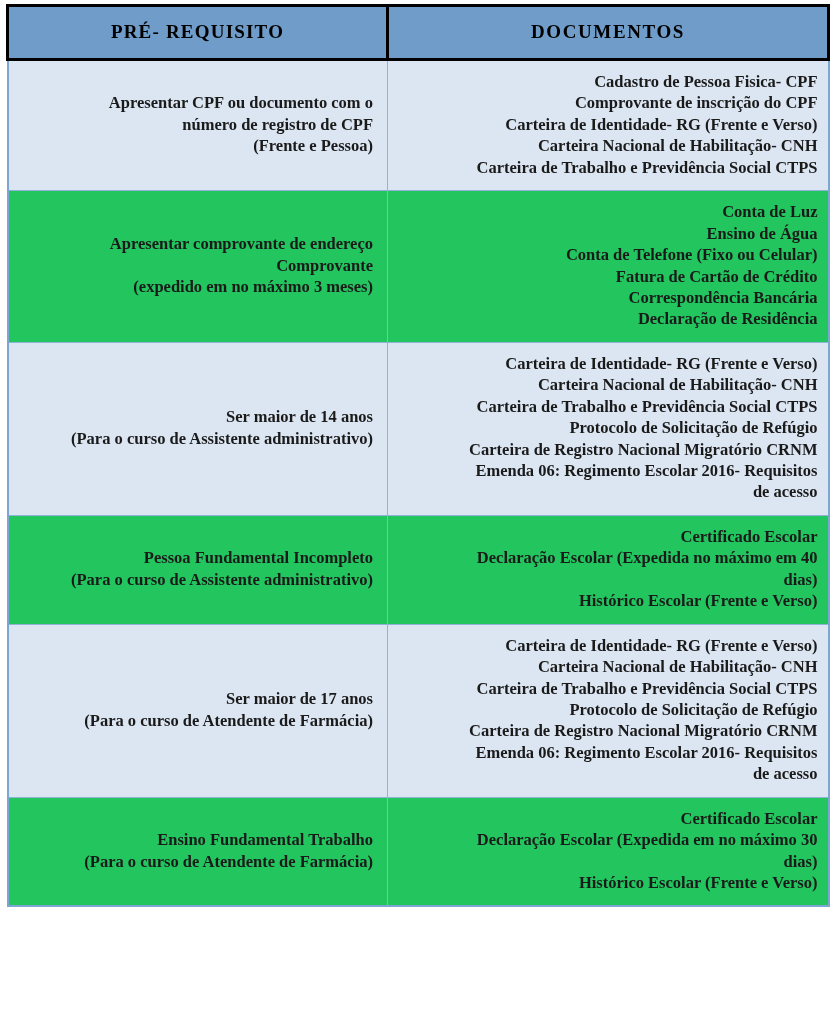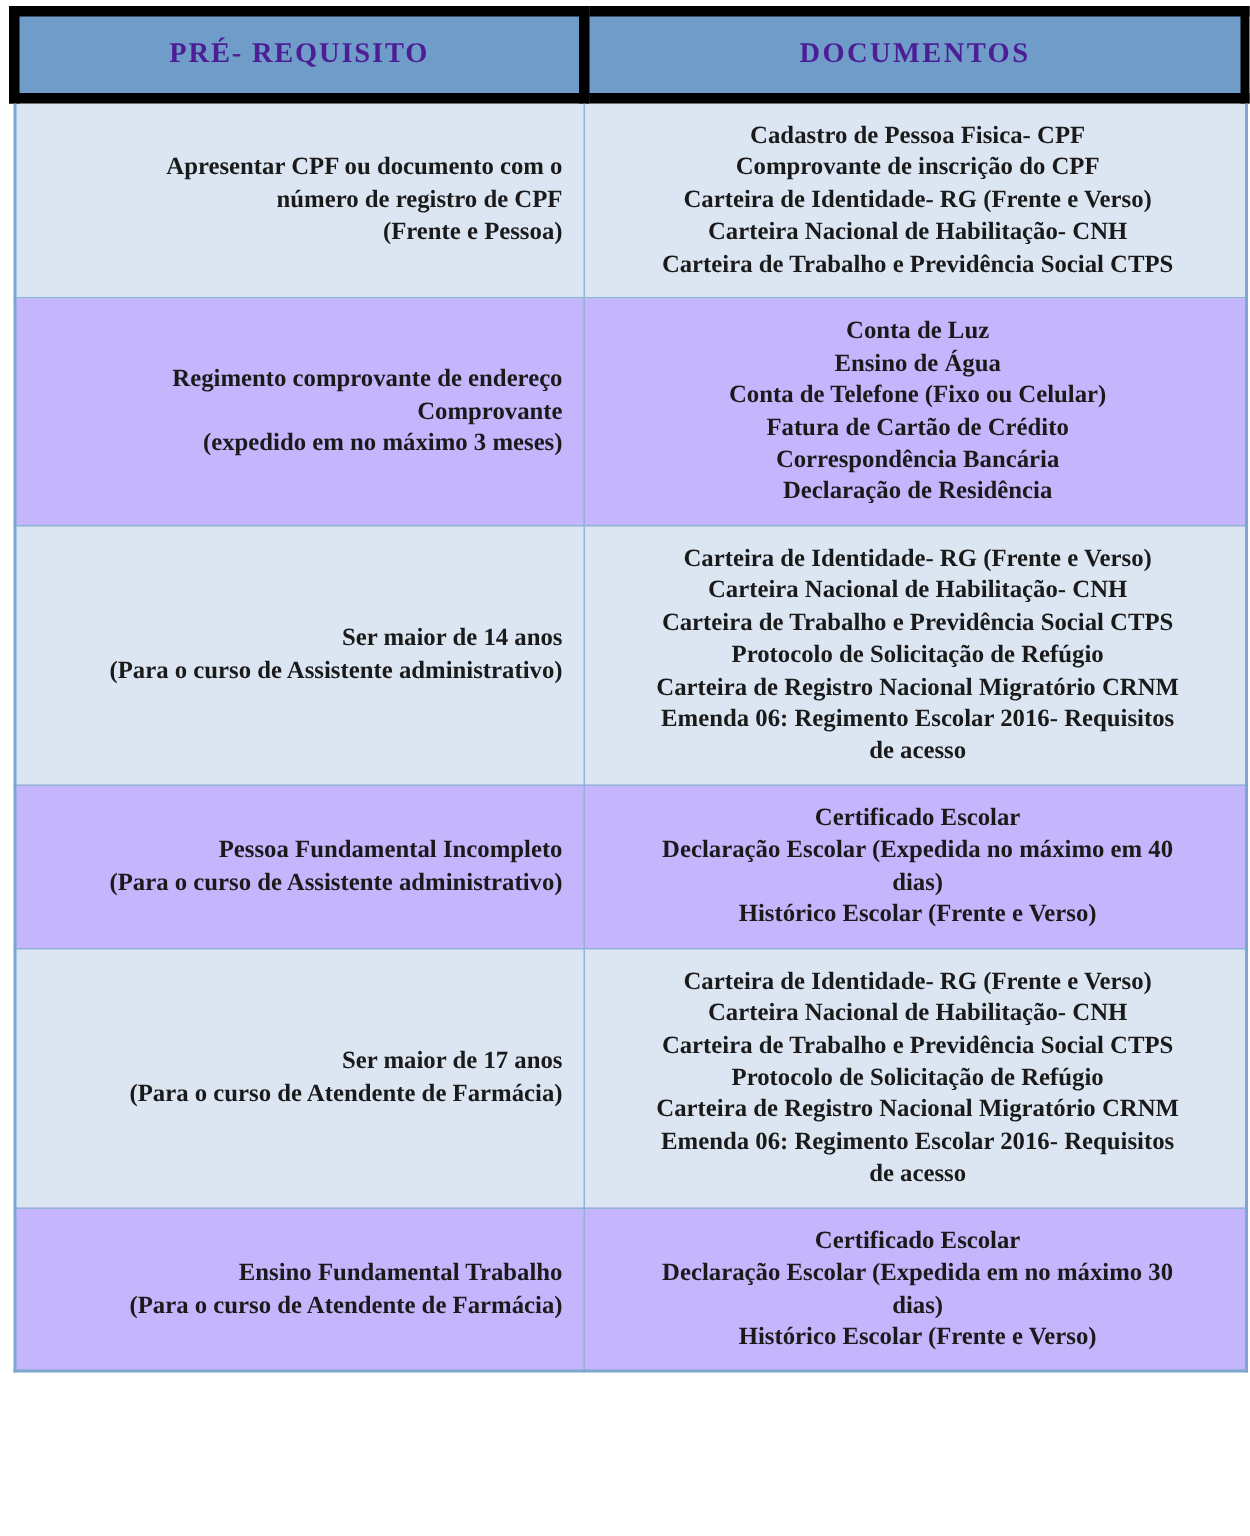--- a/index.html
+++ b/index.html
@@ -25,53 +25,53 @@
     width: 821px;
     border-collapse: collapse;
     table-layout: fixed;
     border: 2px solid #7da7d0;
   }
   table.doc-table col.col-req { width: 380px; }
   table.doc-table col.col-doc { width: 441px; }
 
   thead th {
     background: #6f9cc8;
-    color: #4c1d95;
+    color: #000000;
     font-weight: bold;
     font-size: 19px;
     letter-spacing: 0.6px;
     text-align: center;
     padding: 14px 6px 15px 6px;
-    border: 7px solid #000000;
+    border: 3px solid #000000;
     font-family: "Liberation Serif", "DejaVu Serif", serif;
   }
   thead th.th-req { letter-spacing: 1.2px; }
   thead th.th-doc { letter-spacing: 1.6px; }
 
   tbody td {
     border: 1px solid #8fb3d6;
     vertical-align: middle;
     padding: 10px 8px 12px 10px;
     font-size: 16.5px;
     line-height: 1.32;
   }
   tbody tr.row-shaded td {
     background: #dce6f2;
   }
   tbody tr.row-plain td {
-    background: #c4b5fd;
+    background: #22c55e;
   }
   td.cell-req {
     text-align: right;
     font-weight: bold;
     padding-left: 14px;
     padding-right: 14px;
   }
   td.cell-doc {
-    text-align: center;
+    text-align: right;
     font-weight: bold;
     padding-left: 14px;
     padding-right: 10px;
   }
   .req-line { display: block; }
   .doc-line { display: block; }
 
   
   .doc-list .doc-line { line-height: 1.30; }
 </style>
@@ -100,21 +100,21 @@
         <td class="cell-doc doc-list">
           <span class="doc-line">Cadastro de Pessoa Fisica- CPF</span>
           <span class="doc-line">Comprovante de inscrição do CPF</span>
           <span class="doc-line">Carteira de Identidade- RG (Frente e Verso)</span>
           <span class="doc-line">Carteira Nacional de Habilitação- CNH</span>
           <span class="doc-line">Carteira de Trabalho e Previdência Social CTPS</span>
         </td>
       </tr>
       <tr class="row-plain">
         <td class="cell-req">
-          <span class="req-line">Regimento comprovante de endereço</span>
+          <span class="req-line">Apresentar comprovante de endereço</span>
           <span class="req-line">Comprovante</span>
           <span class="req-line">(expedido em no máximo 3 meses)</span>
         </td>
         <td class="cell-doc doc-list">
           <span class="doc-line">Conta de Luz</span>
           <span class="doc-line">Ensino de Água</span>
           <span class="doc-line">Conta de Telefone (Fixo ou Celular)</span>
           <span class="doc-line">Fatura de Cartão de Crédito</span>
           <span class="doc-line">Correspondência Bancária</span>
           <span class="doc-line">Declaração de Residência</span>

